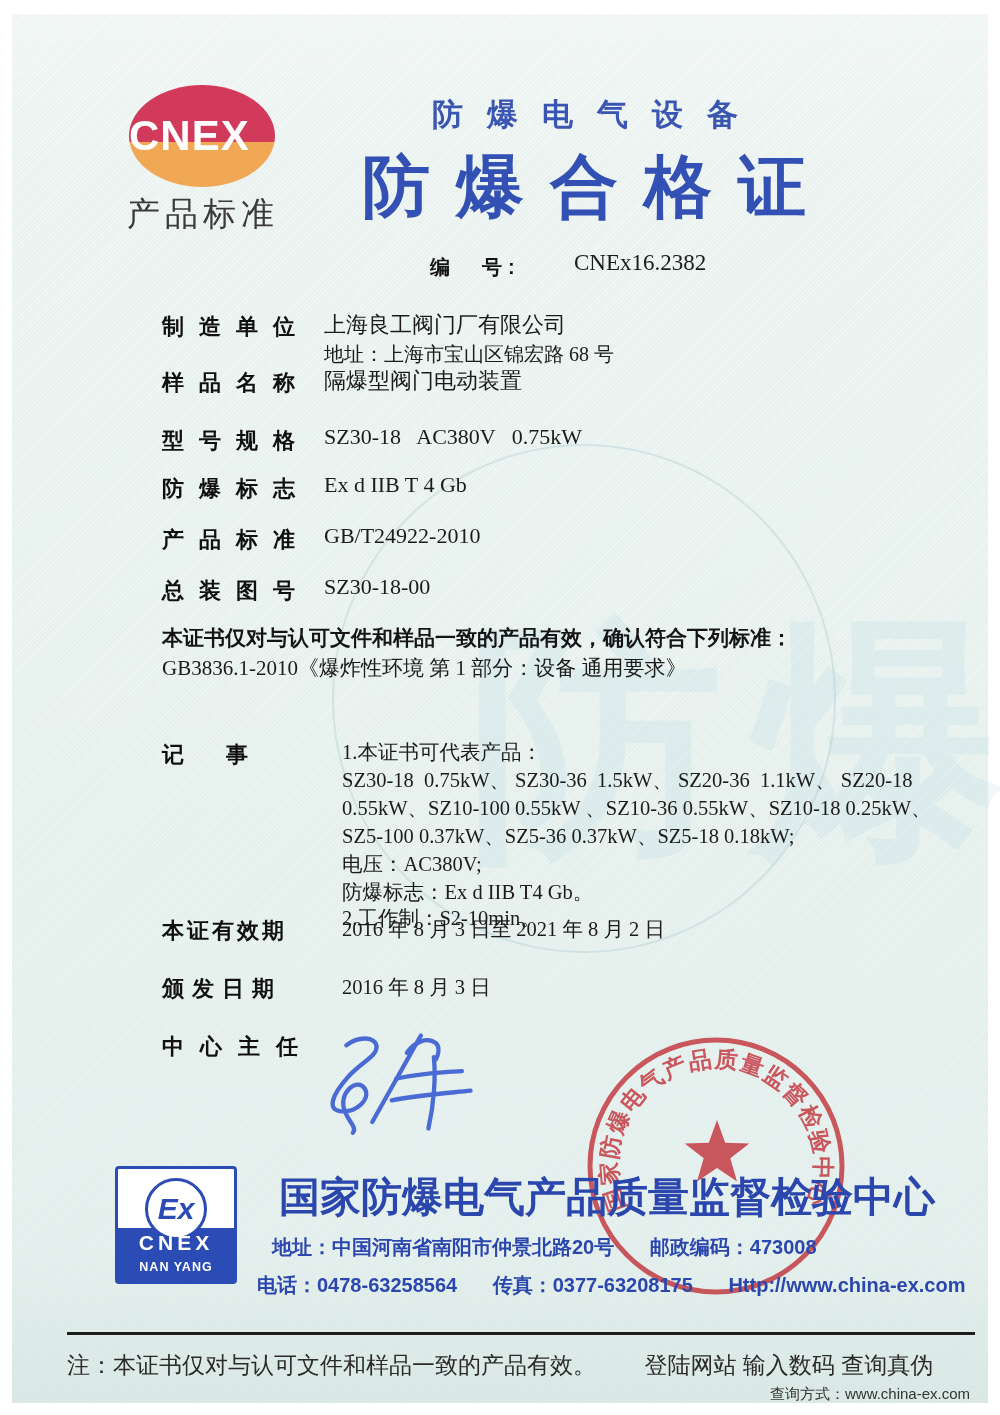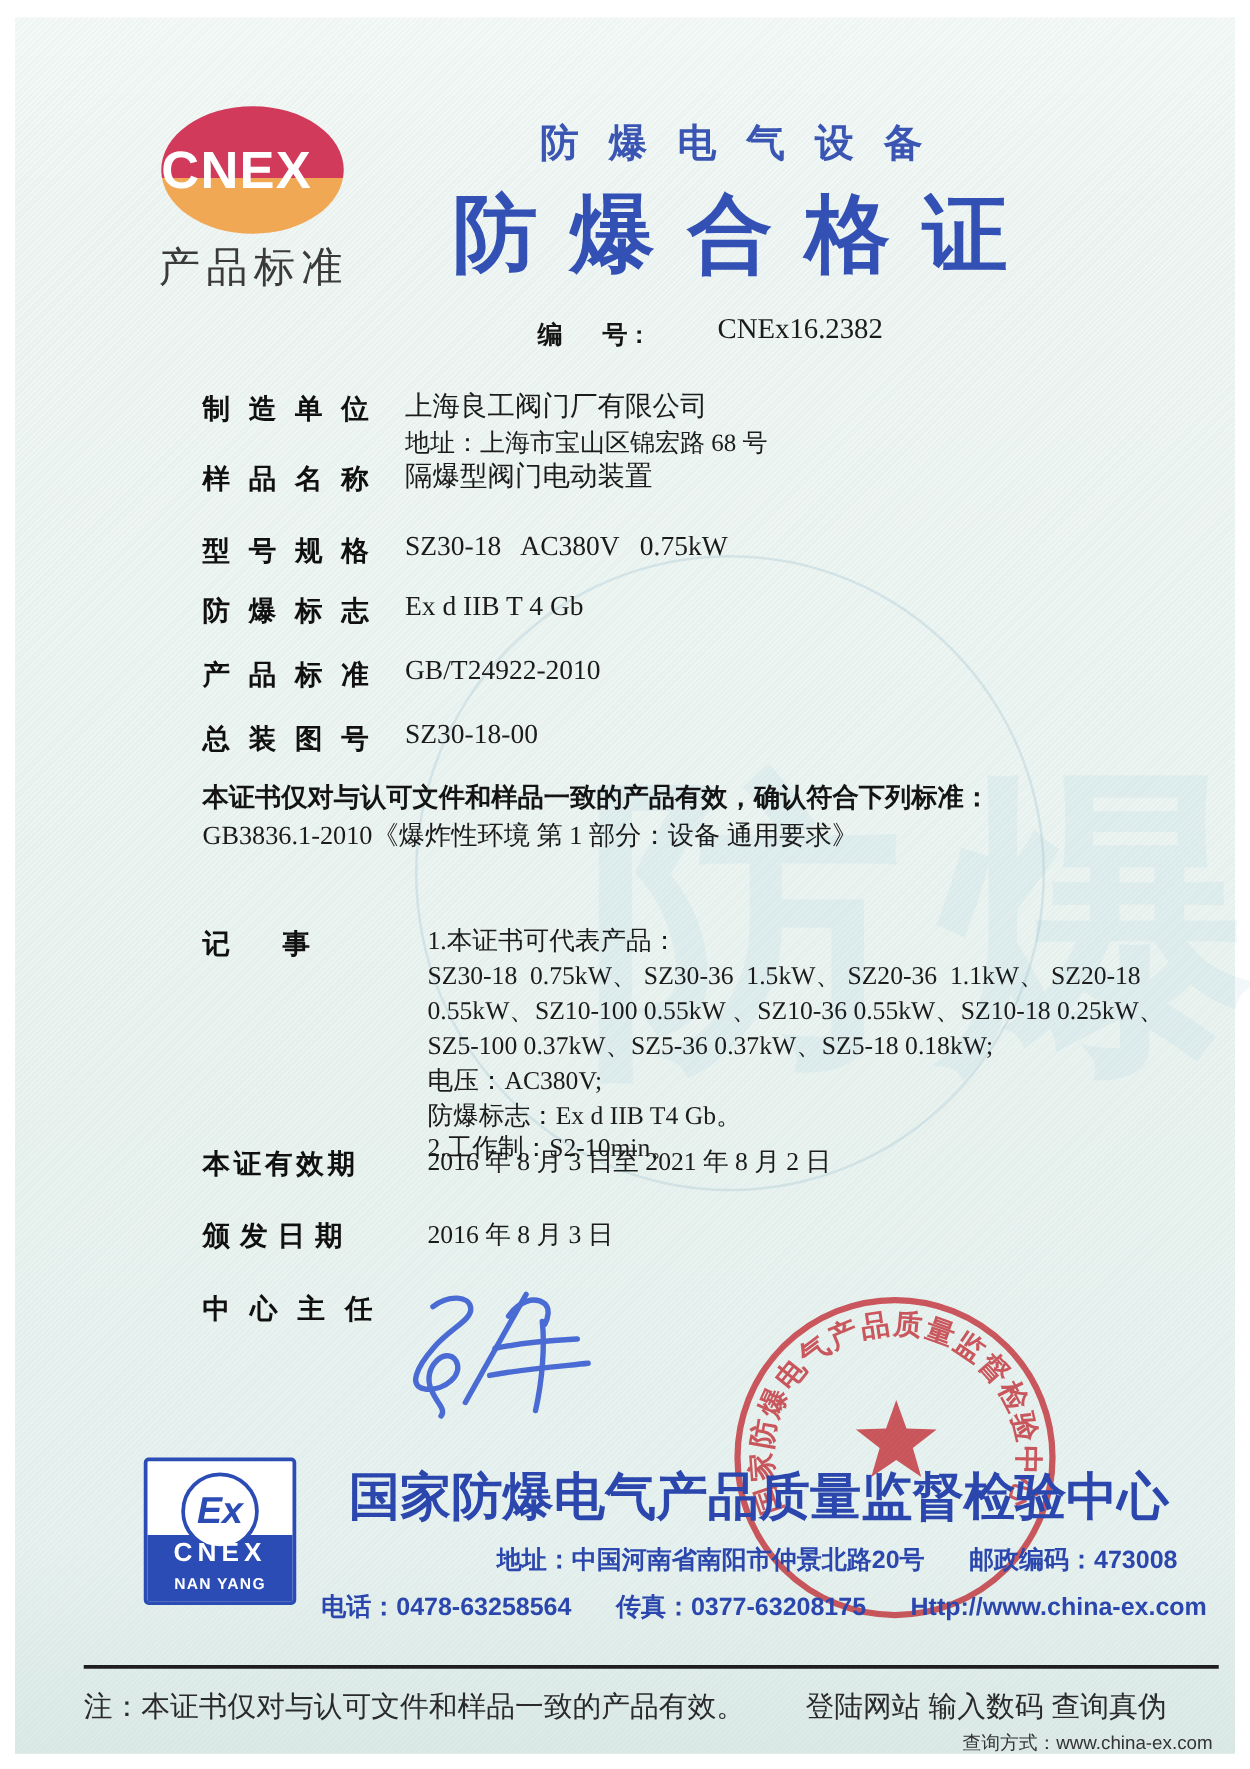--- a/index.html
+++ b/index.html
@@ -46,21 +46,21 @@
   .exlogo{position:absolute;left:103px;top:1152px;width:122px;height:118px;border:3px solid #2b4bb5;border-radius:4px;
           background:#ffffff;box-sizing:border-box;padding-left:25px;}
   .exlogo .band{position:absolute;left:0;bottom:0;width:100%;height:53px;background:#2b4bb5;}
   .exlogo .circle{position:absolute;left:50%;top:9px;transform:translateX(-50%);width:62px;height:62px;border:3px solid #2b4bb5;
           border-radius:50%;background:#ffffff;box-sizing:border-box;text-align:center;}
   .exlogo .ex{font-size:30px;font-weight:800;font-style:italic;color:#2b4bb5;line-height:56px;}
   .exlogo .cqst{position:absolute;left:0;bottom:26px;width:100%;text-align:center;color:#ffffff;font-size:21px;letter-spacing:4px;font-weight:600;}
   .exlogo .ny{position:absolute;left:0;bottom:7px;width:100%;text-align:center;color:#ffffff;font-size:12.5px;letter-spacing:1px;font-weight:600;}
   .org-name{position:absolute;left:260px;top:1156px;width:670px;text-align:center;font-size:41px;font-weight:900;color:#2b47ad;
           font-family:"Liberation Serif",serif;white-space:nowrap;}
-  .org-line1{position:absolute;left:260px;top:1220px;width:670px;text-align:right;font-size:20px;font-weight:700;color:#2b47ad;white-space:nowrap;}
+  .org-line1{position:absolute;left:260px;top:1220px;width:670px;text-align:left;font-size:20px;font-weight:700;color:#2b47ad;white-space:nowrap;}
   .org-line2{position:absolute;left:245px;top:1258px;width:700px;text-align:center;font-size:20px;font-weight:700;color:#2b47ad;white-space:nowrap;}
   .gap{display:inline-block;width:30px;}
   
   .rule{position:absolute;left:55px;top:1318px;width:908px;height:3px;background:#1e1e1e;}
   .note{position:absolute;left:55px;top:1336px;font-size:23px;color:#2a2a2a;white-space:nowrap;}
   .note .inst{margin-left:42px;}
   .code{position:absolute;left:448px;top:1352px;font-size:28px;font-weight:700;color:#3d3d3d;
         font-family:"DejaVu Sans Mono",monospace;letter-spacing:1px;word-spacing:6px;white-space:nowrap;opacity:0.88;}
   .query{position:absolute;left:758px;top:1371px;font-size:15px;color:#333333;white-space:nowrap;}
 </style>

